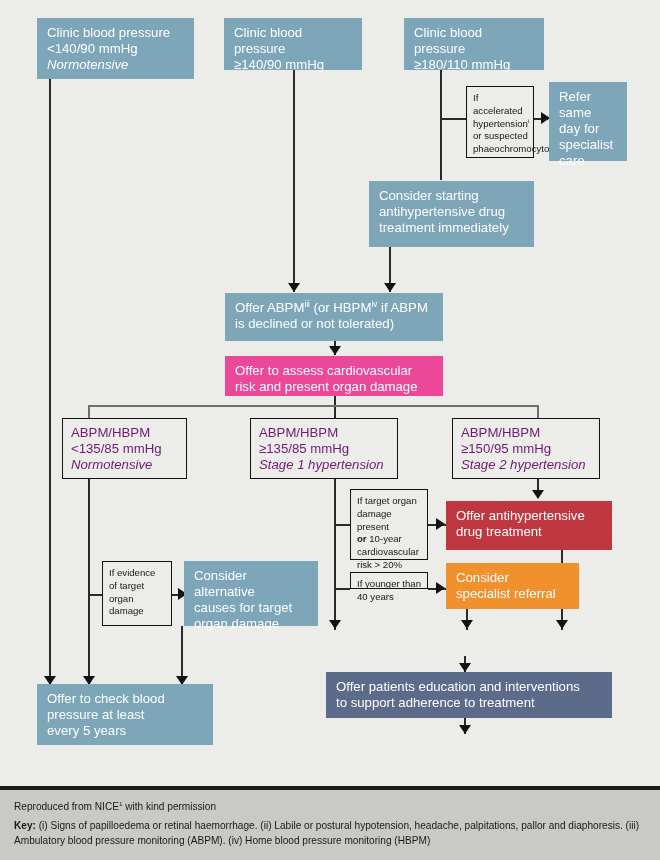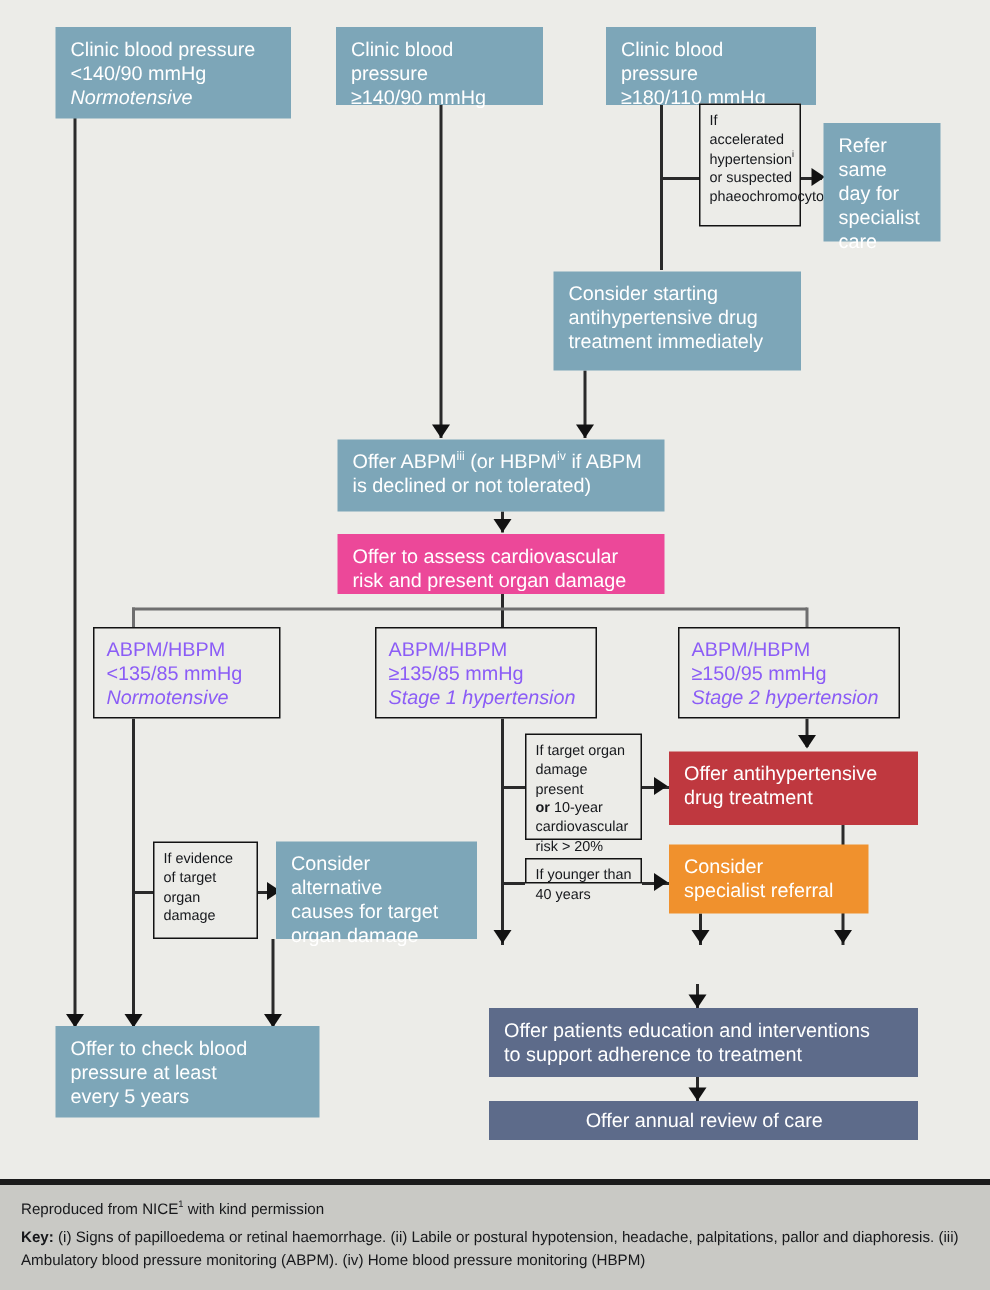--- a/index.html
+++ b/index.html
@@ -21,21 +21,21 @@
   }
   .filled{
     color:#ffffff;
     font-size:13.2px;
     padding:7px 9px 6px 10px;
   }
   .filled.ctr{ text-align:center; }
   .white{
     background:#ecece8;
     border:1.5px solid #121212;
-    color:#8b5cf6;
+    color:#701a75;
     font-size:13.2px;
     padding:6px 8px 5px 8px;
   }
   .small{
     background:#ecece8;
     border:1.4px solid #121212;
     color:#16181c;
     font-size:9.6px;
     line-height:1.33;
     padding:5px 5px 4px 6px;
@@ -140,21 +140,21 @@
   <div class="box filled" style="left:224px;top:18px;width:138px;height:52px;background:#7da6b8;">
     <div>Clinic blood pressure</div>
     <div>≥140/90 mmHg</div>
   </div>
 
   <div class="box filled" style="left:404px;top:18px;width:140px;height:52px;background:#7da6b8;">
     <div>Clinic blood pressure</div>
     <div>≥180/110 mmHg</div>
   </div>
 
-  <div class="box small" style="left:466px;top:69px;width:68px;height:82px;">
+  <div class="box small" style="left:466px;top:86px;width:68px;height:72px;">
     <div>If accelerated</div>
     <div><span>hypertension</span><sup>i</sup></div>
     <div>or suspected</div>
     <div><span>phaeochromocytoma</span><sup>ii</sup></div>
   </div>
 
   <div class="box filled" style="left:549px;top:82px;width:78px;height:79px;background:#7da6b8;">
     <div>Refer same</div>
     <div>day for</div>
     <div>specialist</div>
@@ -230,23 +230,20 @@
     <div>Consider</div>
     <div>specialist referral</div>
   </div>
 
 
   <div class="box filled" style="left:326px;top:672px;width:286px;height:46px;background:#5d6b8a;">
     <div>Offer patients education and interventions</div>
     <div>to support adherence to treatment</div>
   </div>
 
-  <div class="box filled ctr" style="left:326px;top:734px;width:286px;height:26px;background:#5d6b8a;padding-top:5px;">
-    <div>Offer annual review of care</div>
-  </div>
 
   <div class="box filled" style="left:37px;top:684px;width:176px;height:61px;background:#7da6b8;">
     <div>Offer to check blood</div>
     <div>pressure at least</div>
     <div>every 5 years</div>
   </div>
 
 </div>
 
 <div id="footer">

